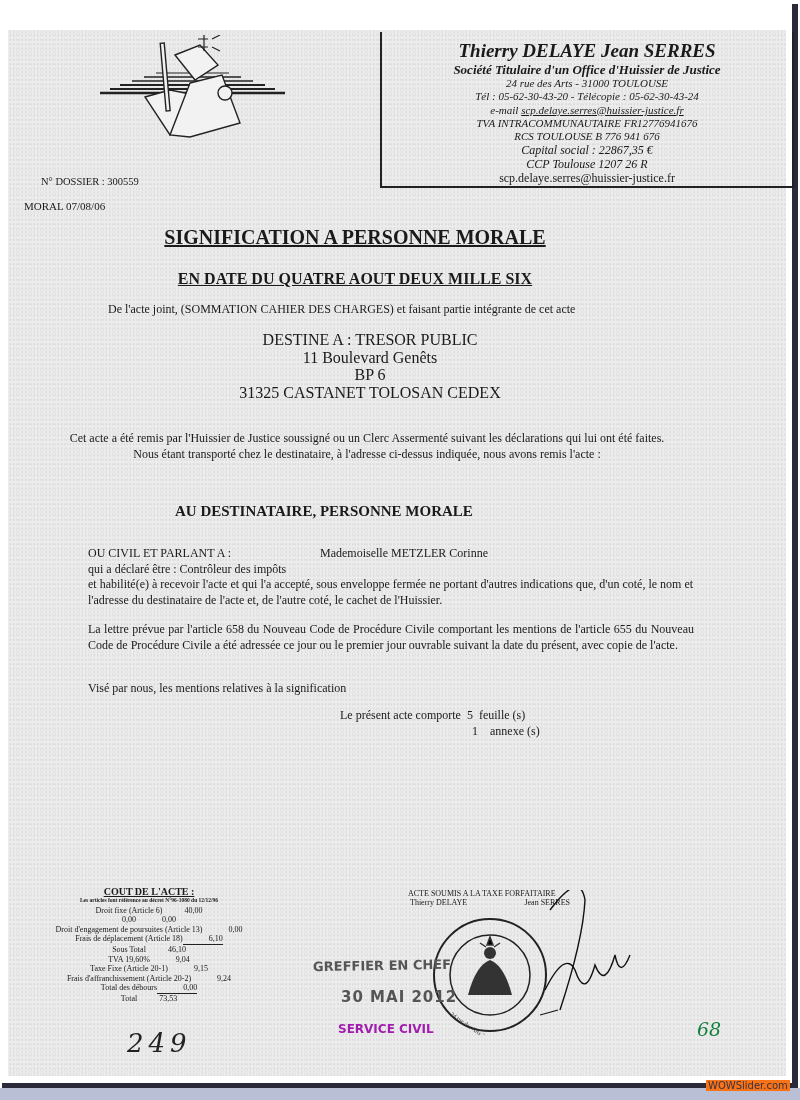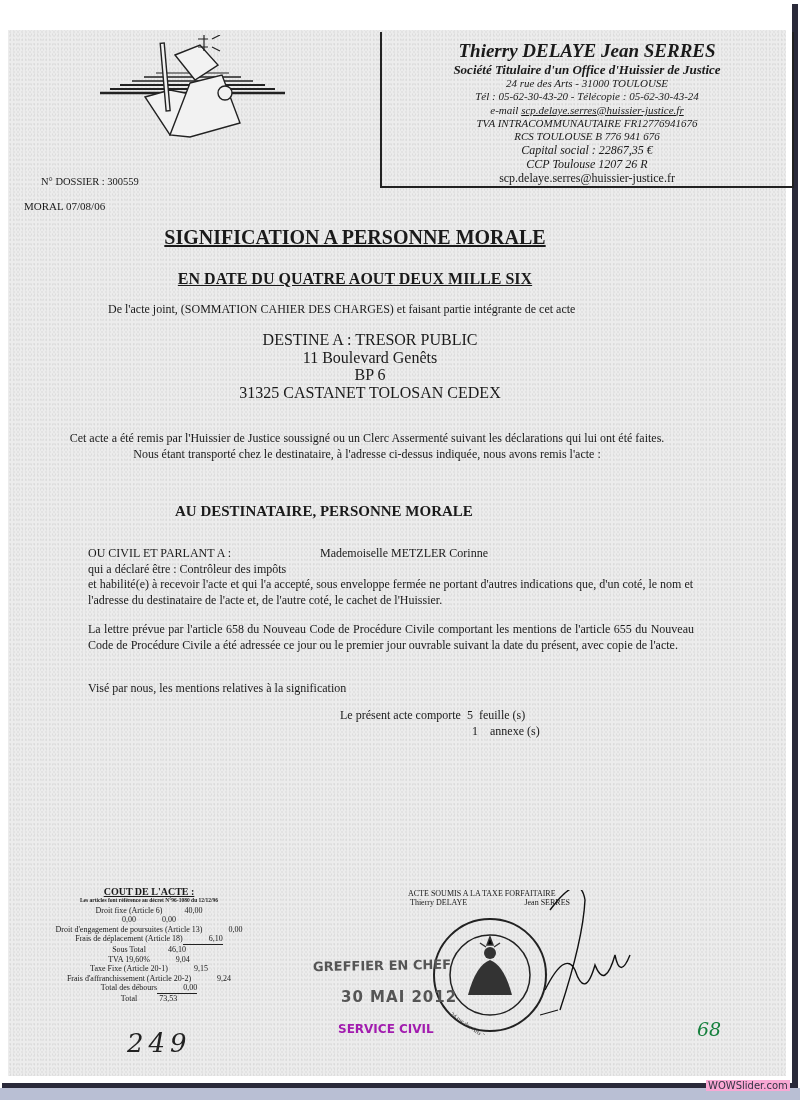--- a/index.html
+++ b/index.html
@@ -47,21 +47,21 @@
   .cost-row.ul .v { border-bottom:1px solid #222; }
   .acte-soumis { position:absolute; left:408px; top:889px; font-size:8px; line-height:9px; }
   .acte-soumis .sig { display:flex; justify-content:space-between; width:160px; padding-left:2px; }
   .stamp { position:absolute; left:430px; top:915px; width:120px; height:120px; }
   .greffier { position:absolute; left:313px; top:958px; font-family:"DejaVu Sans", sans-serif; font-weight:bold; font-size:13px; color:#555; transform:rotate(-1deg); }
   .greffier-date { position:absolute; left:341px; top:988px; font-family:"DejaVu Sans", sans-serif; font-weight:bold; font-size:15px; color:#555; letter-spacing:1px; }
   .service { position:absolute; left:338px; top:1022px; font-family:"DejaVu Sans", sans-serif; font-weight:bold; font-size:12px; color:#a21caf; }
   .sign { position:absolute; left:540px; top:890px; width:120px; height:140px; }
   .hand-left { position:absolute; left:127px; top:1028px; font-family:"DejaVu Serif", serif; font-size:26px; font-style:italic; letter-spacing:5px; color:#222; }
   .hand-right { position:absolute; left:697px; top:1018px; font-family:"DejaVu Serif", serif; font-size:19px; font-style:italic; color:#15803d; }
-  .wow { position:absolute; left:706px; top:1080px; font-family:"DejaVu Sans", sans-serif; font-size:10px; color:#334; background:#f9a8d4; padding:0 2px; }
+  .wow { position:absolute; left:706px; top:1080px; font-family:"DejaVu Sans", sans-serif; font-size:10px; color:#334; background:#f97316; padding:0 2px; }
 </style>
 </head>
 <body>
 
 <div class="frame-shadow-r"></div>
 <div class="frame-shadow-b"></div>
 <div class="frame-under"></div>
 
 <div class="page"></div>
 

